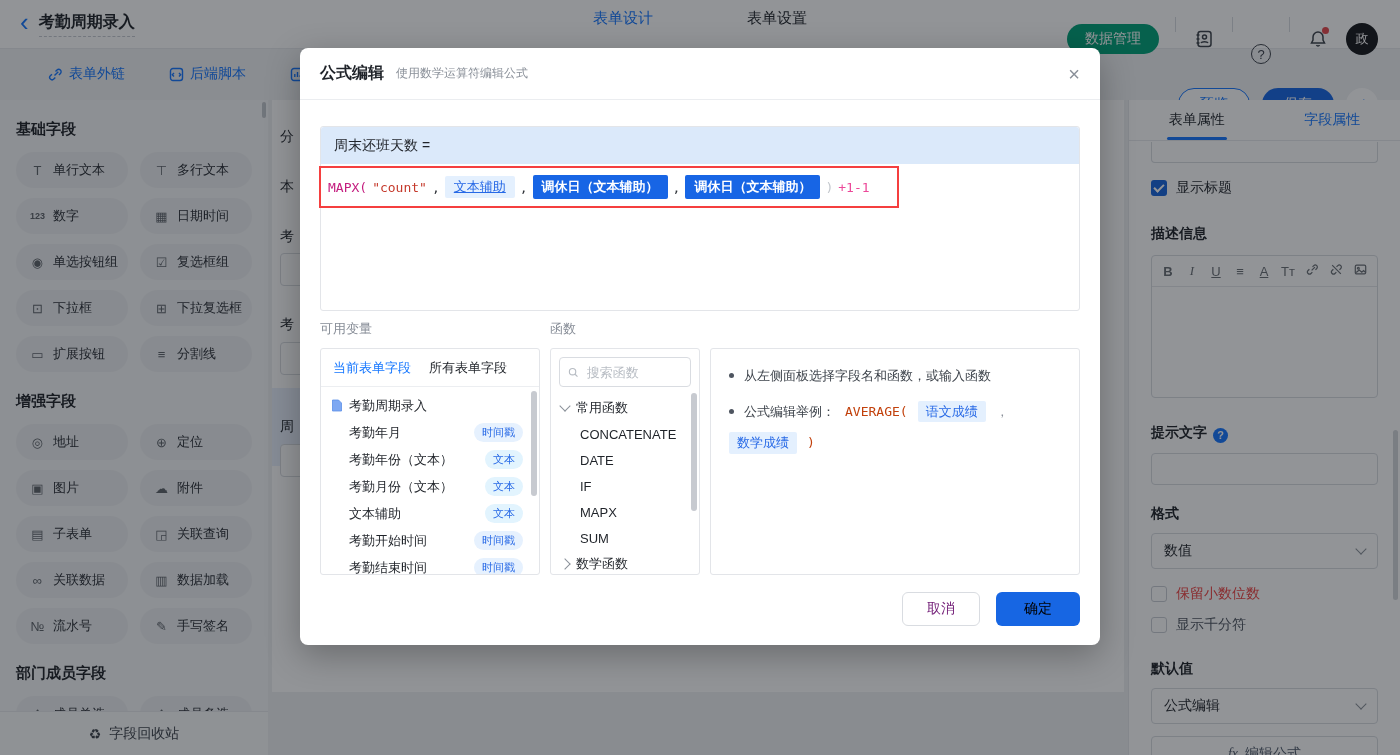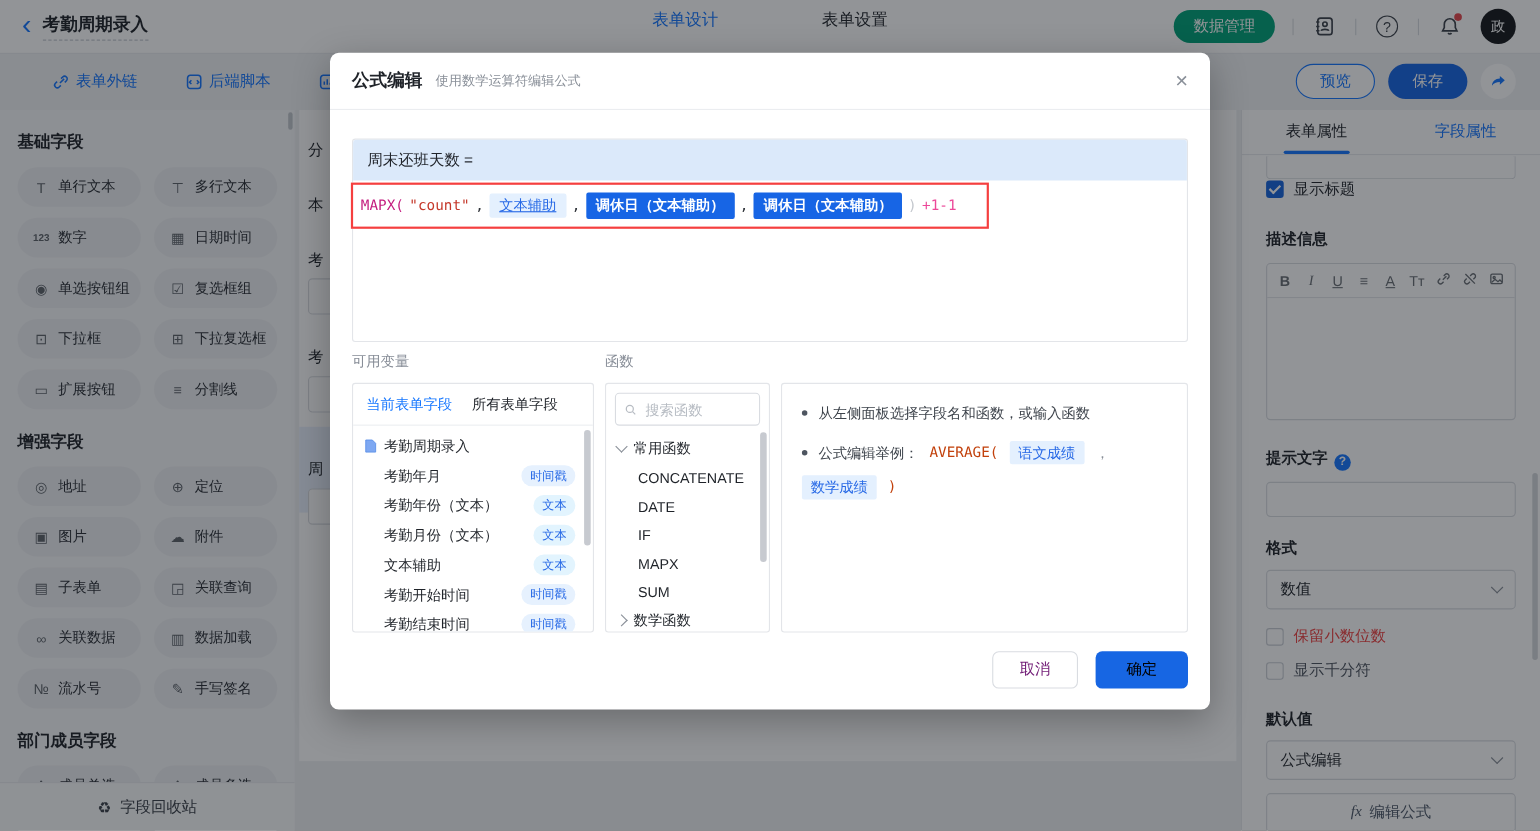--- a/index.html
+++ b/index.html
@@ -1,18 +1,18 @@
 <!DOCTYPE html>
 <html><head>
 <meta charset="utf-8">
 <style>
   html,body{margin:0;padding:0;background:#555;}
   .app{position:relative;width:1400px;height:755px;overflow:hidden;background:#f1f2f5;
        font-family:"Liberation Sans",sans-serif;color:#1f2329;-webkit-font-smoothing:antialiased;}
-  .flexc{display:flex;align-items:center;justify-content:center;}
+  .flexc{display:flex;align-items:center;justify-content:center;margin-top:30px;}
 
   
   .topbar{position:absolute;top:0;left:0;right:0;height:48px;background:#fff;border-bottom:1px solid #e8eaed;
           display:flex;align-items:center;z-index:2;}
   .back{color:#1677ff;font-size:26px;line-height:20px;margin:0 10px 4px 20px;cursor:pointer;}
   .doc-title{font-size:16px;font-weight:bold;border-bottom:1px dashed #c6cad1;padding-bottom:3px;}
   .top-tabs{position:absolute;left:0;right:0;top:0;height:36px;display:flex;align-items:center;justify-content:center;gap:94px;font-size:15px;pointer-events:none;}
   .top-tabs .ttab{pointer-events:auto;cursor:pointer;}
   .ttab.active{color:#1677ff;}
   .top-right{margin-left:auto;display:flex;align-items:center;gap:16px;padding-right:22px;position:relative;z-index:3;}
@@ -321,21 +321,21 @@
   </div>
 
   <div class="rpanel">
     <div class="rtabs">
       <span class="rtab">表单属性</span>
       <span class="rtab active">字段属性</span>
       <span class="rtab-bar"></span>
     </div>
     <div class="rcontent">
       <div class="partial-input"></div>
-      <div class="chkrow" style="">
+      <div class="chkrow" style="margin-top:16px">
         <span class="cb on"></span>
         <span>显示标题</span>
       </div>
       <div class="rlabel" style="margin-top:28px">描述信息</div>
       <div class="editor-box">
         <div class="editor-tools">
           <span class="et" style="font-weight:bold">B</span>
           <span class="et i">I</span>
           <span class="et u">U</span>
           <span class="et">≡</span>

